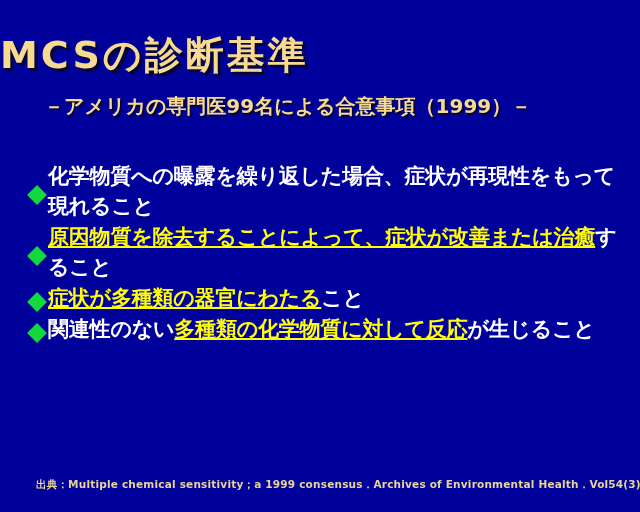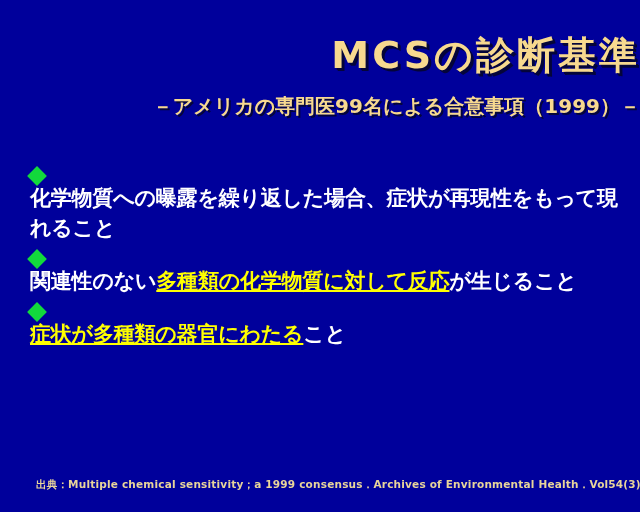--- a/index.html
+++ b/index.html
@@ -21,21 +21,21 @@
     background: #00009b;
     box-sizing: border-box;
   }
 
   
   .title-area {
     position: absolute;
     left: 0;
     top: 34px;
     width: 640px;
-    text-align: right;
+    text-align: left;
   }
 
   .slide-title {
     font-size: 38px;
     font-weight: bold;
     color: #f7d98f;
     letter-spacing: 3px;
     line-height: 1.15;
     text-shadow: 2px 2px 0 #05053a, 3px 3px 0 #05053a;
     white-space: nowrap;
@@ -55,23 +55,22 @@
   
   .body-area {
     position: absolute;
     left: 30px;
     top: 161px;
     width: 600px;
   }
 
   .bullet-row {
     display: flex;
-    align-items: flex-start;
+    align-items: center;
     margin-bottom: 1px;
-    flex-direction: column;
   }
 
   .diamond {
     flex: 0 0 auto;
     width: 14px;
     height: 14px;
     margin-top: 8px;
     margin-right: 4px;
     background: #12d93c;
     transform: rotate(45deg);
@@ -122,23 +121,27 @@
     <div class="slide-subtitle">－アメリカの専門医99名による合意事項（1999）－</div>
   </div>
 
   <div class="body-area">
     <div class="bullet-row">
       <span class="diamond"></span>
       <span class="bullet-text"><span class="pl">化学物質への曝露を繰り返した場合、症状が再現性をもって現れること</span></span>
     </div>
     <div class="bullet-row">
       <span class="diamond"></span>
-      <span class="bullet-text"><span class="pl">関連性のない</span><span class="hl">多種類の化学物質に対して反応</span><span class="pl">が生じること</span></span>
+      <span class="bullet-text"><span class="hl">原因物質を除去することによって、症状が改善または治癒</span><span class="pl">すること</span></span>
     </div>
     <div class="bullet-row">
       <span class="diamond"></span>
       <span class="bullet-text"><span class="hl">症状が多種類の器官にわたる</span><span class="pl">こと</span></span>
+    </div>
+    <div class="bullet-row">
+      <span class="diamond"></span>
+      <span class="bullet-text"><span class="pl">関連性のない</span><span class="hl">多種類の化学物質に対して反応</span><span class="pl">が生じること</span></span>
     </div>
   </div>
 
   <div class="footer">出典：Multiple chemical sensitivity；a 1999 consensus．Archives of Environmental Health．Vol54(3)，pp147-149，1999 May-Jun．</div>
 
 </div>
 
 </body></html>

